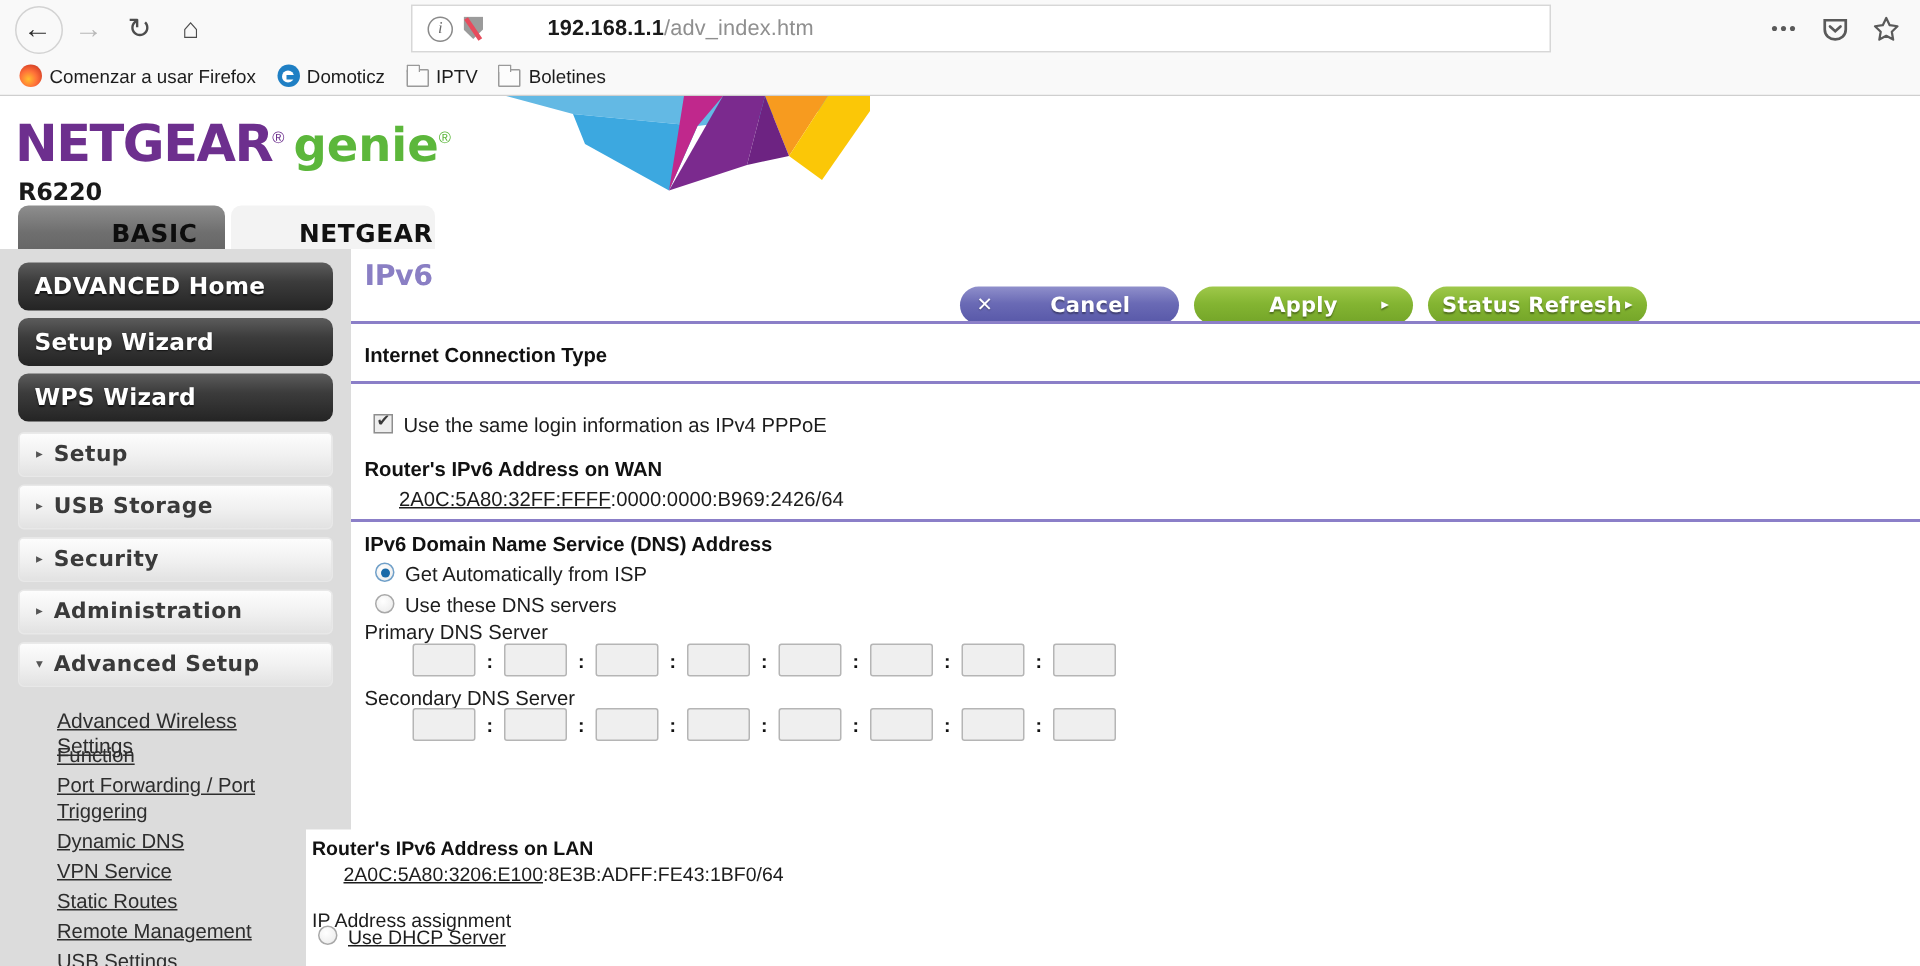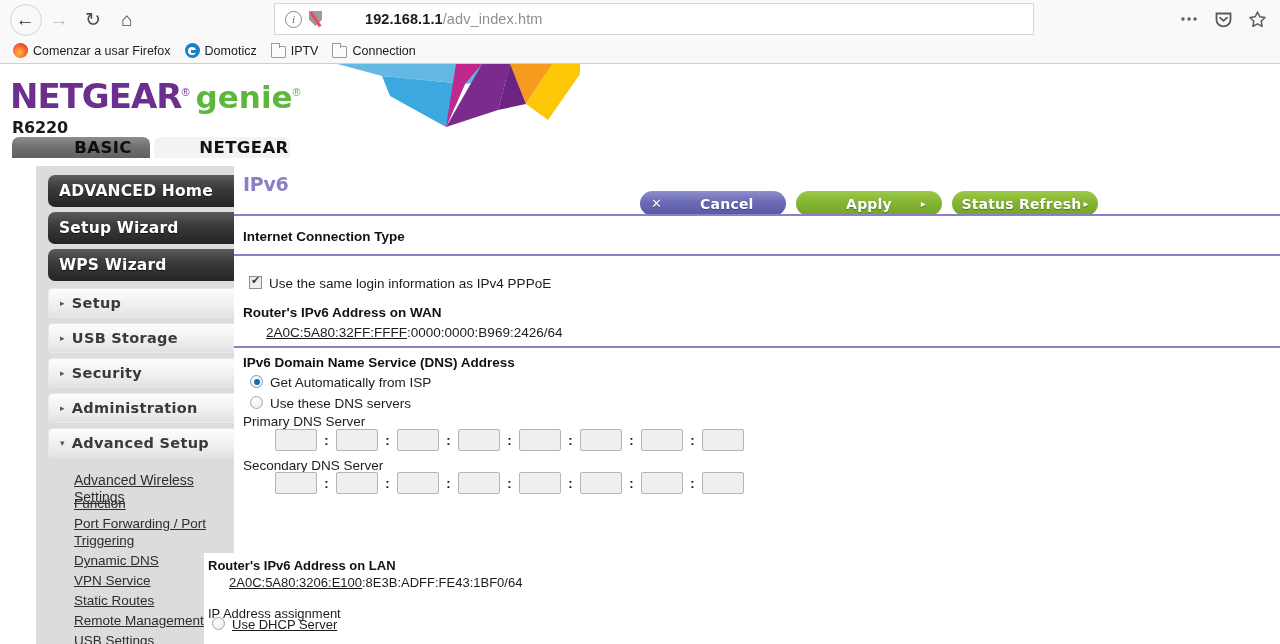--- a/index.html
+++ b/index.html
@@ -221,21 +221,21 @@
 
   
   #tab-bar {
     position: relative;
     width: 1280px; height: 29px;
     background: #ffffff;
   }
   .gtab {
     position: absolute;
     top: 0;
-    height: 21px;
+    height: 37px;
     border-radius: 7px 7px 0 0;
     display: flex; align-items: center; justify-content: center;
     font-size: 16.5px;
     font-weight: 700;
     font-family: "DejaVu Sans", sans-serif;
     letter-spacing: 0.4px;
     padding-left: 44px;
   }
   #tab-basic {
     left: 12px; width: 138px;
@@ -256,21 +256,20 @@
     background: #ffffff;
   }
 
   
   #sidebar {
     position: absolute;
     left: 0; top: 0;
     width: 234px; height: 478px;
     background: #dcdcdc;
     padding-top: 5px;
-    margin-left: 36px;
   }
   .side-btn-dark {
     margin: 0 12px 5px 12px;
     height: 32px;
     border-radius: 7px;
     background: linear-gradient(180deg, #5c5c5c 0%, #3c3c3c 40%, #242424 100%);
     color: #ffffff;
     display: flex; align-items: center;
     padding-left: 11px;
     font-size: 15.5px;
@@ -533,21 +532,21 @@
     <div class="bm-item">
       <span class="bm-ico ico-domoticz"></span>
       <span>Domoticz</span>
     </div>
     <div class="bm-item">
       <span class="bm-ico ico-folder"></span>
       <span>IPTV</span>
     </div>
     <div class="bm-item">
       <span class="bm-ico ico-folder"></span>
-      <span>Connection</span>
+      <span>Boletines</span>
     </div>
   </div>
 </div>
 
 <div id="router-page">
 
   <div id="genie-header">
     <svg id="logo-graphic" viewBox="0 0 250 75" preserveAspectRatio="none">
       <polygon points="0,0 250,0 250,8 135,22 52,14" fill="#63b9e4"></polygon>
       <polygon points="52,14 135,22 116,65 60,34" fill="#3ca8e0"></polygon>

